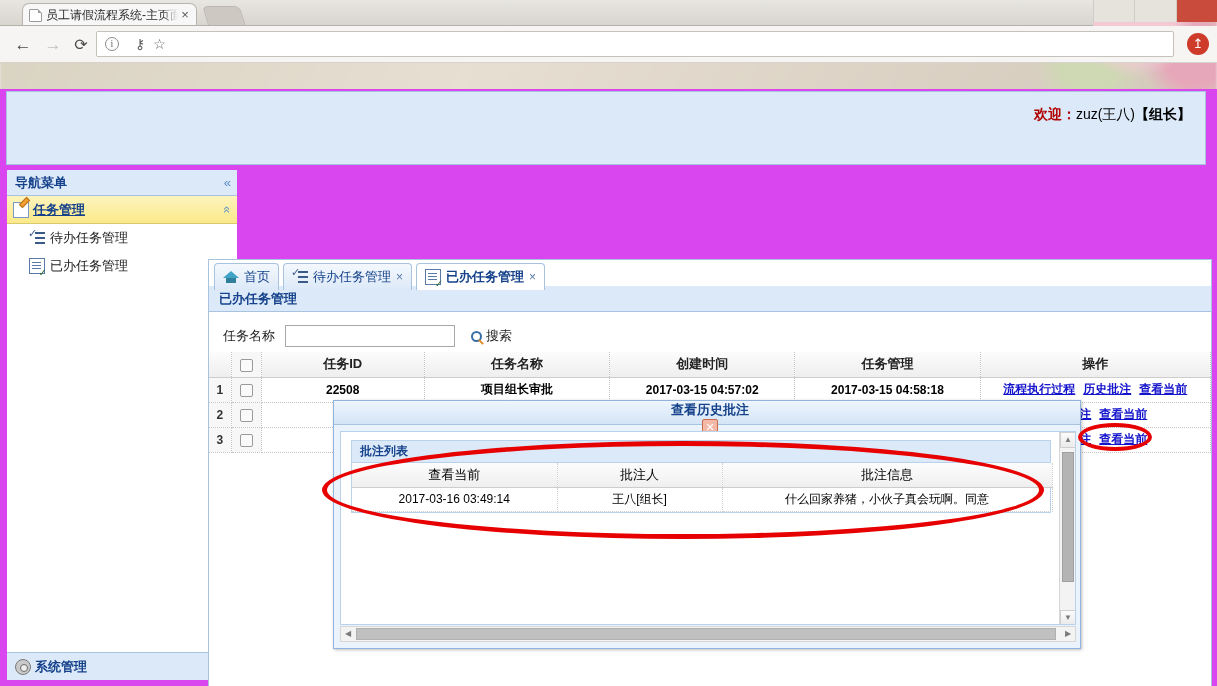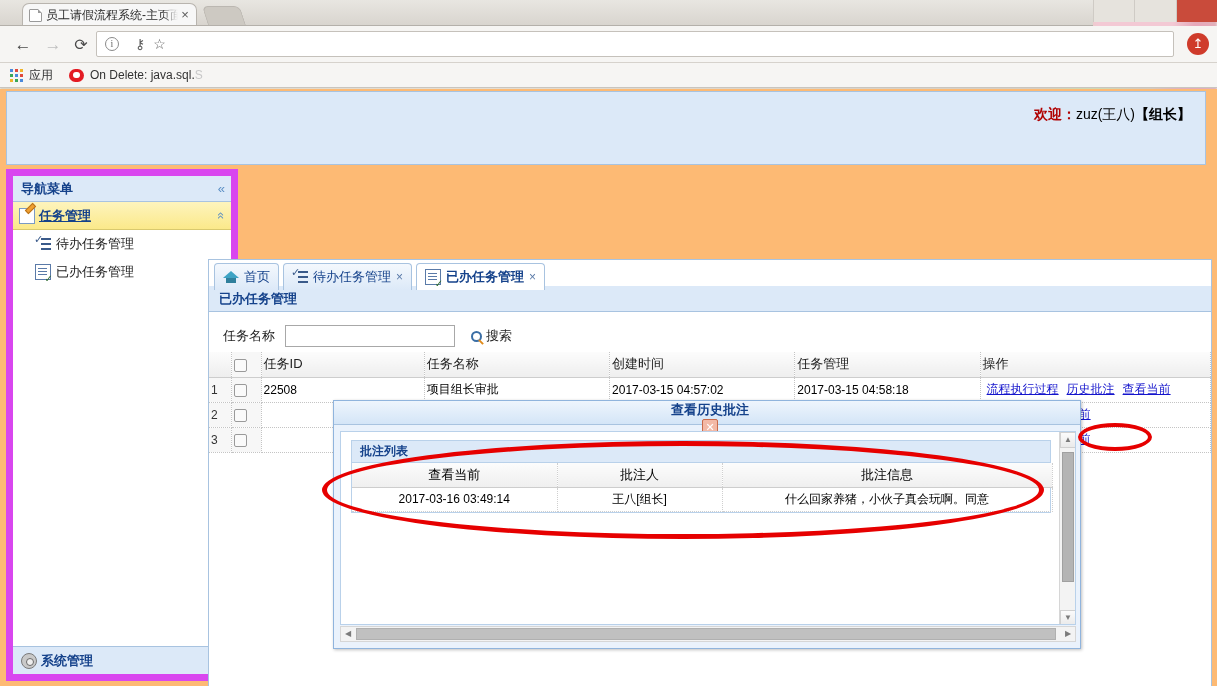--- a/index.html
+++ b/index.html
@@ -120,38 +120,38 @@
   .ora-icon:after{
     content:""; position:absolute; left:4px; top:3.5px; width:7px; height:6px;
     background:#fff; border-radius:50%/60%;
   }
   .bm-label2{ font-size:12px; color:#333; }
   .bm-label2 span{ color:#c8c8c8; }
 
   
   #page{
     position:absolute; left:0; top:89px; width:1217px; height:597px;
-    background:#fdba74; overflow:hidden;
+    background:#d946ef; overflow:hidden;
   }
 
   
   .topbar{
     position:absolute; left:6px; top:2px; width:1200px; height:74px;
     background:#dce9f8; border:1px solid #a8c3e0;
   }
   .welcome{
     position:absolute; right:14px; top:14px; font-size:14px; font-weight:bold; color:#000;
   }
   .welcome .w1{ color:#b00000; }
   .welcome .w2{ font-weight:normal; }
 
   
   .sidebar{
     position:absolute; left:6px; top:80px; width:232px; height:512px;
-    background:#fff; border:7px solid #d946ef;
+    background:#fff; border:1px solid #d946ef;
   }
   .side-head{
     height:26px; background:#dce9f8; border-bottom:1px solid #a8c3e0;
     display:flex; align-items:center; padding:0 6px 0 8px;
   }
   .side-head .t{ flex:1; font-weight:bold; font-size:13px; color:#15428b; }
   .chev{ color:#5a8ec4; font-size:13px; cursor:pointer; }
   .side-group{
     height:28px; background:#fdf0a9;
     background:linear-gradient(#fdf4bd,#fbe98a);
@@ -255,21 +255,21 @@
     content:""; position:absolute; right:-4px; bottom:-3px; width:6px; height:2px;
     background:#e08a1a; transform:rotate(45deg);
   }
   .searchbtn .t{ font-size:13px; color:#222; }
 
   
   .grid{ position:absolute; left:209px; top:263px; width:1002px; height:350px; z-index:1; }
   table.g{ border-collapse:collapse; width:1002px; table-layout:fixed; }
   table.g th, table.g td{
     border-right:1px dotted #c4c4c4; border-bottom:1px dotted #c4c4c4;
-    font-size:12px; font-weight:normal; text-align:left; height:25px; padding:0 2px;
+    font-size:12px; font-weight:bold; text-align:center; height:25px; padding:0 2px;
     overflow:hidden; white-space:nowrap;
   }
   table.g th{
     background:#f3f3f3; background:linear-gradient(#fcfcfc,#eeeeee);
     border-bottom:1px solid #cdcdcd; font-size:13px; color:#222;
   }
   table.g td.rownum{ background:#f7f7f7; color:#333; font-size:12px; width:22px; }
   table.g th.ckh, table.g td.ckc{ width:30px; background:#f7f7f7; }
   .cbx{
     width:13px; height:13px; border:1px solid #9a9a9a; background:#fafafa; display:inline-block;
@@ -380,36 +380,20 @@
     <div class="navbtn" id="nav-reload">⟳</div>
 
     <div class="omnibox">
       <span class="info-icon">i</span>
       <span class="omni-ico">⚷</span>
       <span class="omni-ico">☆</span>
     </div>
     <div class="profile-btn">↥</div>
   </div>
 
-  <div class="bookmarkbar">
-    <span class="apps-grid">
-        <i></i>
-        <i></i>
-        <i></i>
-        <i></i>
-        <i></i>
-        <i></i>
-        <i></i>
-        <i></i>
-        <i></i>
-      </span>
-    <span class="bm-label">应用</span>
-    <span class="ora-icon"></span>
-    <span class="bm-label2"><span style="color:#333">On Delete: java.sql.</span><span>S</span></span>
-  </div>
 </div>
 
 <div id="page">
 
   <div class="topbar">
     <div class="welcome">
       <span class="w1">欢迎：</span><span class="w2">zuz(王八)</span><span>【组长】</span>
     </div>
   </div>
 

